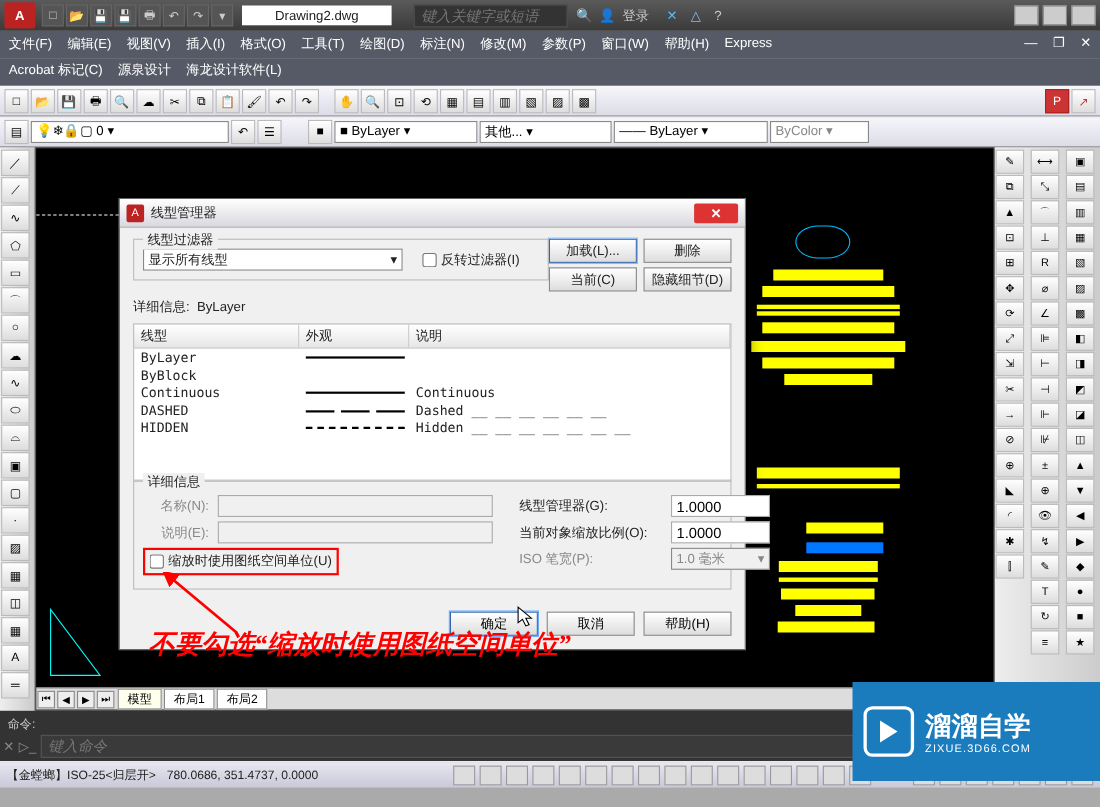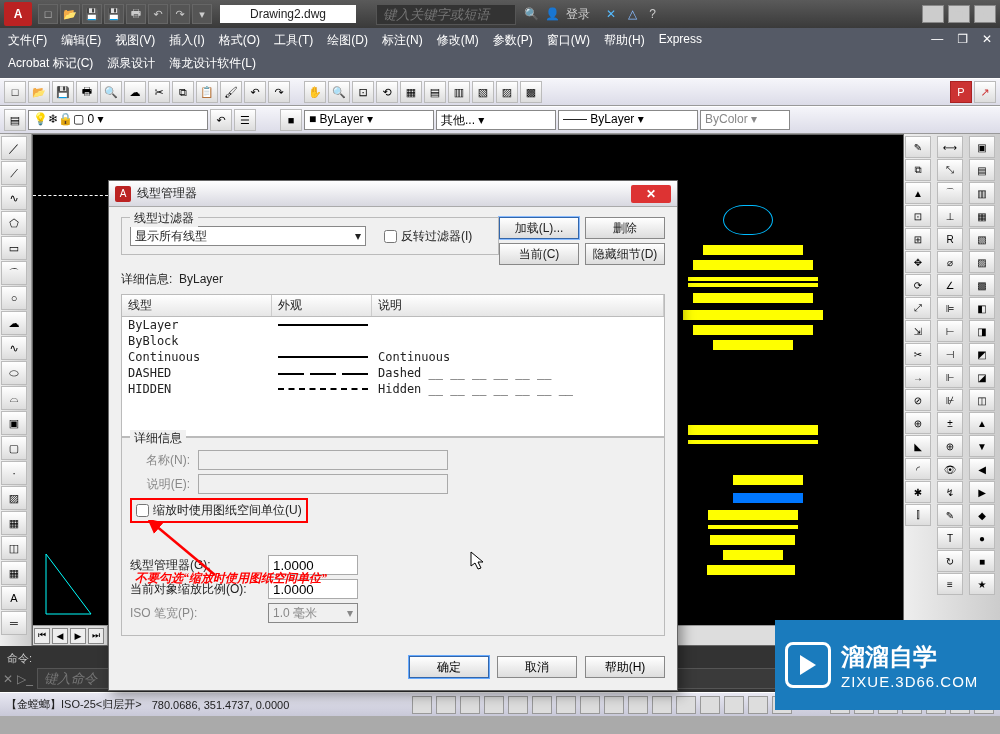--- a/index.html
+++ b/index.html
@@ -61,32 +61,32 @@
 .col2 { width: 100px; display: flex; align-items: center; }
 .col3 { flex: 1; }
 .line-prev { width: 90px; border-top: 2px solid #000; }
 .line-dash { width: 90px; border-top: 2px dashed #000; }
 .line-dash2 { width: 90px; height: 0; display: flex; gap: 6px; }
 .line-dash2 span { display: inline-block; width: 26px; border-top: 2px solid #000; }
 .detail-row { display: flex; align-items: center; gap: 8px; margin: 4px 0; }
 .dlabel { width: 60px; color: #888; text-align: right; }
 .dinput { border: 1px solid #aaa; background: #fff; width: 250px; height: 20px; padding: 0 4px; }
 .dinput.dis { background: #f0f0f0; color: #888; }
-.detail-grid { display: flex; gap: 24px; flex-direction: column; }
+.detail-grid { display: flex; gap: 24px; }
 .highlight-box { border: 2px solid #f00; padding: 2px 4px; display: inline-flex; align-items: center; gap: 4px; }
 .dlg-footer { display: flex; justify-content: flex-end; gap: 8px; padding: 4px 12px 12px; }
 .dlg-btn.primary { border: 1px solid #36a; outline: 1px solid #6af; }
-.annotation { position: absolute; color: #f00; font-size: 12px; font-weight: bold; font-style: italic; font-family: "KaiTi","STKaiti",serif; }
+.annotation { position: absolute; color: #f00; font-size: 24px; font-weight: bold; font-style: italic; font-family: "KaiTi","STKaiti",serif; }
 .arrow { position: absolute; }
 .watermark { position: absolute; right: 0; bottom: 24px; width: 225px; height: 90px; background: #1a7bbd; color: #fff; display: flex; align-items: center; padding: 6px 10px; gap: 10px; }
 .wm-icon { width: 46px; height: 46px; border: 3px solid #fff; border-radius: 8px; display: flex; align-items: center; justify-content: center; }
 .wm-play { width: 0; height: 0; border-left: 16px solid #fff; border-top: 10px solid transparent; border-bottom: 10px solid transparent; }
 .wm-text { display: flex; flex-direction: column; }
 .wm-big { font-size: 24px; font-weight: bold; }
-.wm-small { font-size: 15px; letter-spacing: 1px; }
+.wm-small { font-size: 10px; letter-spacing: 1px; }
 .login-area { display: flex; align-items: center; gap: 6px; margin-left: 8px; color: #ccc; }
 </style>
 </head>
 <body>
 
 <div class="title-bar">
   <div class="logo">A</div>
   <div class="qat">
     <div class="qat-btn">□</div>
     <div class="qat-btn">📂</div>

